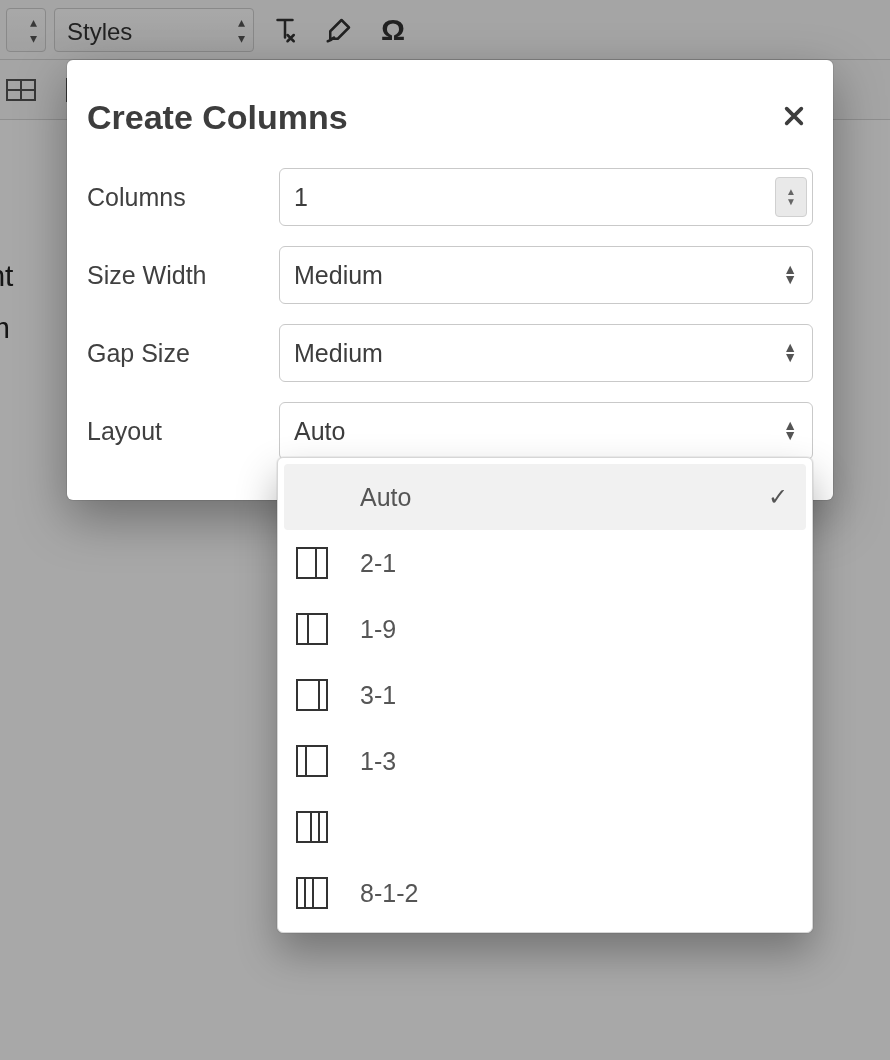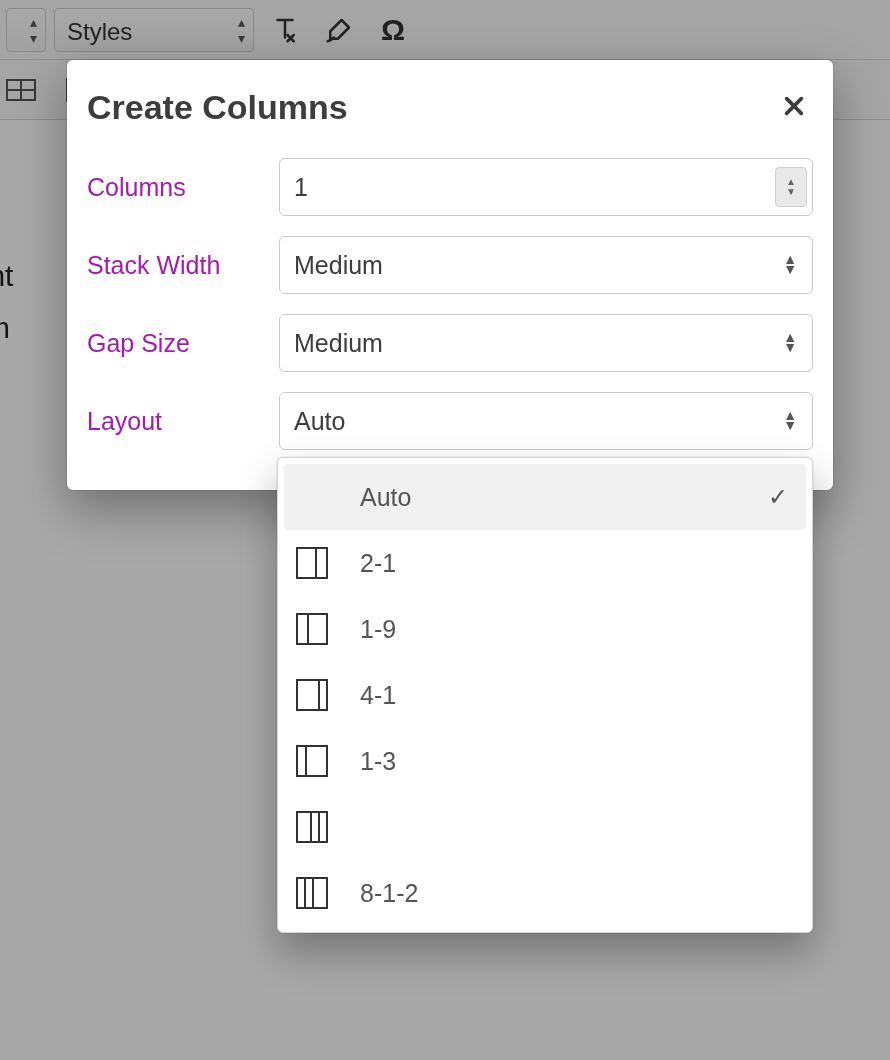--- a/index.html
+++ b/index.html
@@ -97,21 +97,21 @@
   
   .modal {
     position: absolute;
     left: 67px;
     top: 60px;
     width: 766px;
     background: #fff;
     border-radius: 6px;
     box-shadow: 0 18px 50px rgba(0,0,0,.35), 0 0 0 1px rgba(0,0,0,.08);
     z-index: 10;
-    padding: 26px 20px 40px 20px;
+    padding: 36px 20px 40px 20px;
   }
   .modal-title-row {
     display: flex;
     justify-content: space-between;
     align-items: center;
     margin-bottom: 30px;
   }
   .modal-title {
     font-size: 34px;
     font-weight: 700;
@@ -125,21 +125,21 @@
     padding: 4px 8px;
   }
   .field-row {
     display: flex;
     align-items: center;
     margin-bottom: 20px;
   }
   .field-label {
     width: 192px;
     font-size: 25px;
-    color: #a21caf;
+    color: #404040;
   }
   .field-control {
     flex: 1;
     position: relative;
   }
   .num-input, .select-box {
     width: 100%;
     height: 58px;
     border: 1px solid #c9c9c9;
     border-radius: 6px;
@@ -273,21 +273,21 @@
         <span>1</span>
       </div>
       <div class="spinner-knob">
         <span>▲</span>
         <span>▼</span>
       </div>
     </div>
   </div>
 
   <div class="field-row">
-    <div class="field-label">Stack Width</div>
+    <div class="field-label">Size Width</div>
     <div class="field-control">
       <div class="select-box">
         <span>Medium</span>
       </div>
       <div class="sel-caret">
           <span>▲</span>
           <span>▼</span>
         </div>
     </div>
   </div>
@@ -343,21 +343,21 @@
       </div>
       <div class="dd-label">1-9</div>
     </div>
     <div class="dd-item">
       <div class="dd-icon-slot">
         <div class="ratio-box">
           <span style="flex: 3 1 0%;"></span>
           <span style="flex: 1 1 0%;"></span>
         </div>
       </div>
-      <div class="dd-label">4-1</div>
+      <div class="dd-label">3-1</div>
     </div>
     <div class="dd-item">
       <div class="dd-icon-slot">
         <div class="ratio-box">
           <span style="flex: 1 1 0%;"></span>
           <span style="flex: 3 1 0%;"></span>
         </div>
       </div>
       <div class="dd-label">1-3</div>
     </div>

